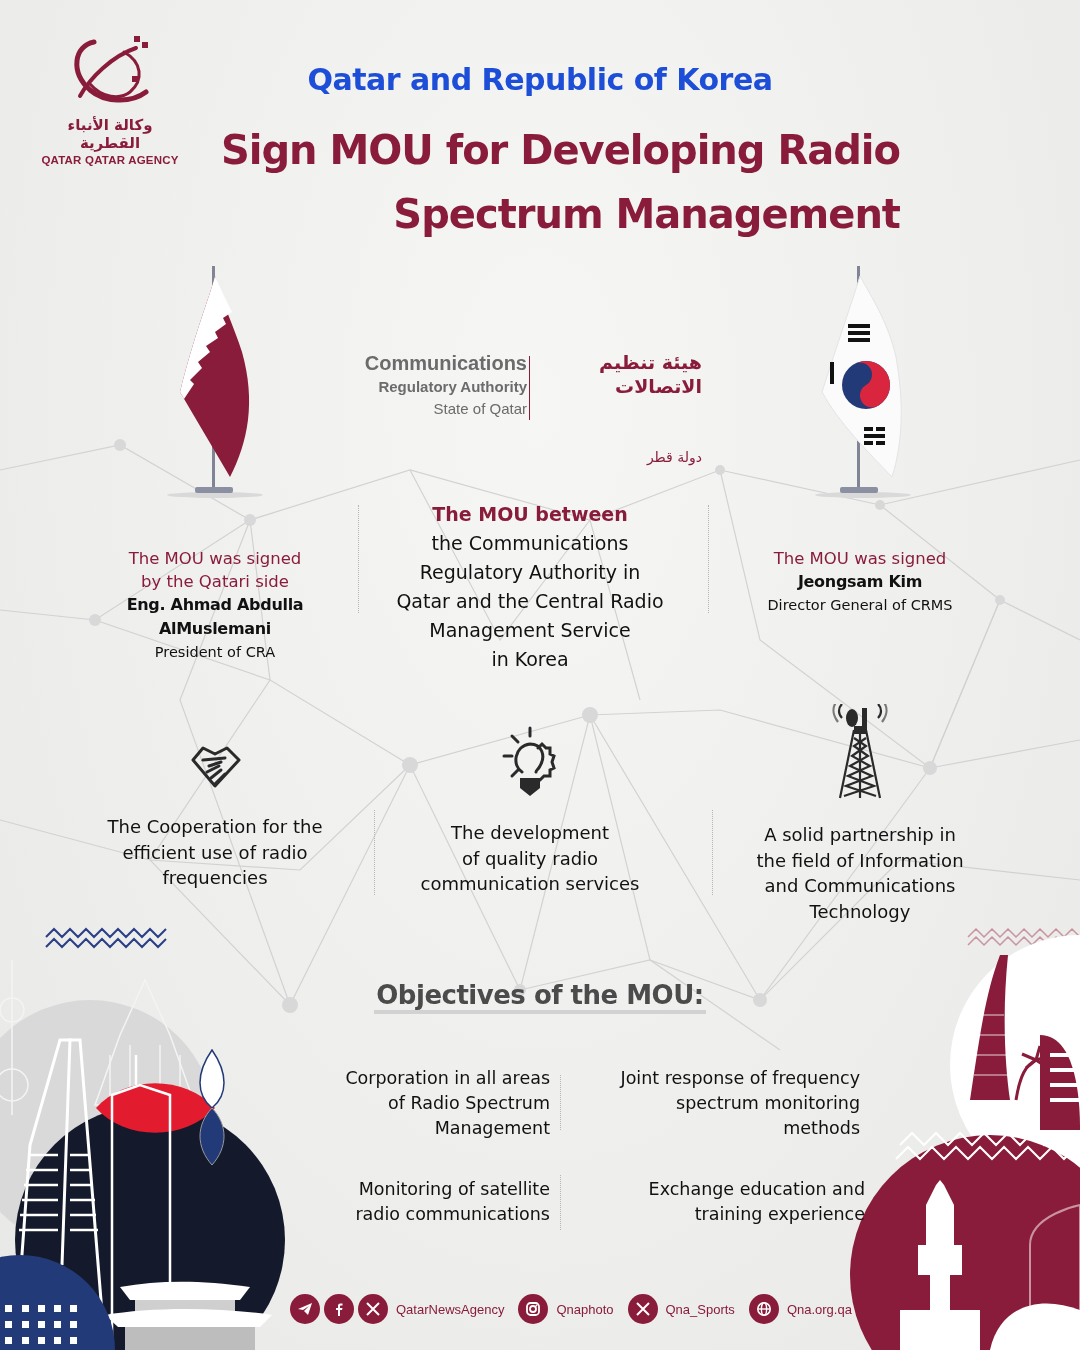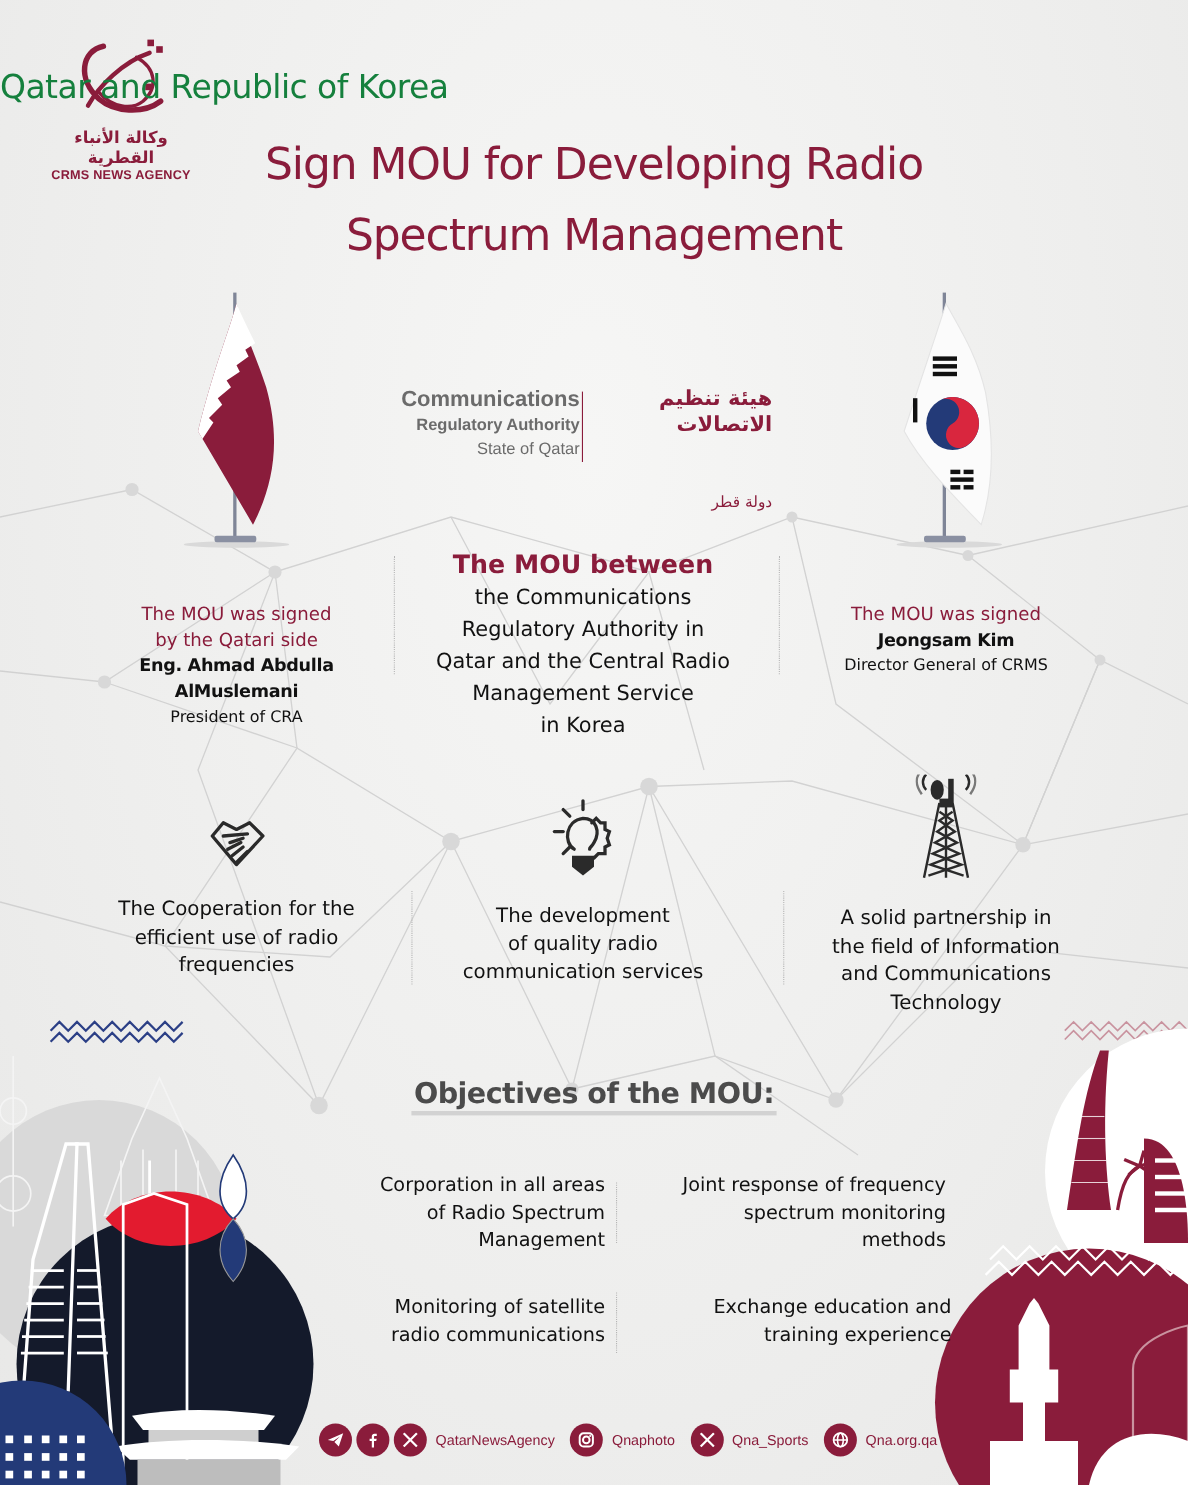--- a/index.html
+++ b/index.html
@@ -18,28 +18,28 @@
   .network { position: absolute; inset: 0; pointer-events: none; }
 
   
   .logo { position: absolute; left: 40px; top: 32px; width: 140px; text-align: center; }
   .logo svg { display: block; margin: 0 auto; }
   .logo-ar { font-family: "DejaVu Sans", sans-serif; font-size: 15px; color: #8a1c3b; font-weight: bold; margin-top: 4px; direction: rtl; }
   .logo-en { font-family: "Liberation Sans", sans-serif; font-weight: bold; font-size: 11.5px; color: #8a1c3b; letter-spacing: 0.2px; margin-top: 2px; }
 
   
   .title-top {
-    position: absolute; left: 0; right: 0; top: 62px; text-align: left; padding-left: 0;
-    font-family: "DejaVu Sans", sans-serif; font-weight: normal; font-size: 30px; color: #15803d;
+    position: absolute; left: 0; right: 0; top: 62px; text-align: center; padding-left: 0;
+    font-family: "DejaVu Sans", sans-serif; font-weight: bold; font-size: 30px; color: #1d4ed8;
     letter-spacing: -0.5px; padding-left: 0px;
   }
   .title-top span { display: inline-block; margin-left: 0px; }
   .title-main {
-    position: absolute; left: 180px; width: 720px; top: 118px; text-align: center;
-    font-family: "DejaVu Sans", sans-serif; font-weight: normal; font-size: 40px; line-height: 64px;
+    position: absolute; left: 180px; width: 720px; top: 118px; text-align: right;
+    font-family: "DejaVu Sans", sans-serif; font-weight: bold; font-size: 40px; line-height: 64px;
     color: #8a1c3b; letter-spacing: -1px;
   }
 
   
   .flag { position: absolute; }
   .flag-qatar { left: 160px; top: 262px; }
   .flag-korea { left: 808px; top: 262px; }
 
   
   .cra { position: absolute; left: 355px; top: 350px; width: 350px; height: 75px; }
@@ -57,21 +57,21 @@
   .sign { position: absolute; text-align: center; font-family: "DejaVu Sans", sans-serif; }
   .sign-left { left: 70px; width: 290px; top: 547px; }
   .sign-right { left: 730px; width: 260px; top: 547px; }
   .sign .hl { color: #8a1c3b; font-size: 16.5px; line-height: 23px; }
   .sign .name { color: #111; font-size: 16px; line-height: 24px; font-weight: bold; letter-spacing: -0.3px; }
   .sign .role { color: #111; font-size: 14.5px; line-height: 22px; }
 
   .vdots { position: absolute; width: 0; border-left: 1.5px dotted #b5b5b5; }
 
   .mou-center { position: absolute; left: 370px; width: 320px; top: 500px; text-align: center; }
-  .mou-center .hl { color: #8a1c3b; font-weight: bold; font-size: 23px; line-height: 29px; }
+  .mou-center .hl { color: #8a1c3b; font-weight: bold; font-size: 19px; line-height: 29px; }
   .mou-center .body { color: #111; font-size: 19px; line-height: 29px; white-space: pre-line; }
 
   
   .feature { position: absolute; text-align: center; }
   .feature .icon { display: block; margin: 0 auto; }
   .feature .txt { font-size: 18px; line-height: 25.5px; color: #111; white-space: pre-line; margin-top: 22px; }
   .f1 { left: 90px; width: 250px; top: 740px; }
   .f2 { left: 405px; width: 250px; top: 726px; }
   .f3 { left: 735px; width: 250px; top: 704px; }
 
@@ -136,21 +136,21 @@
 <div class="logo">
   <svg width="100" height="80" viewBox="0 0 100 80">
     <path d="M34 10 C14 14 10 40 30 58 C44 70 70 72 86 60" stroke="#8a1c3b" stroke-width="5" fill="none" stroke-linecap="round"></path>
     <path d="M20 64 C30 46 52 24 76 16" stroke="#8a1c3b" stroke-width="4" fill="none" stroke-linecap="round"></path>
     <path d="M64 20 C82 30 84 48 70 60 C60 68 42 66 30 52" stroke="#8a1c3b" stroke-width="3" fill="none" stroke-linecap="round"></path>
     <rect x="74" y="4" width="6" height="6" fill="#8a1c3b"></rect>
     <rect x="82" y="10" width="6" height="6" fill="#8a1c3b"></rect>
     <rect x="72" y="44" width="6" height="6" fill="#8a1c3b"></rect>
   </svg>
   <div class="logo-ar">وكالة الأنباء القطرية</div>
-  <div class="logo-en">CRMS NEWS AGENCY</div>
+  <div class="logo-en">QATAR QATAR AGENCY</div>
 </div>
 
 <div class="title-top"><span>Qatar and Republic of Korea</span></div>
 <div class="title-main">
   <div>Sign MOU for Developing Radio</div>
   <div>Spectrum Management</div>
 </div>
 
 <svg class="flag flag-qatar" width="110" height="240" viewBox="0 0 110 240">
   <ellipse cx="55" cy="233" rx="48" ry="3" fill="#d9d9d9"></ellipse>

